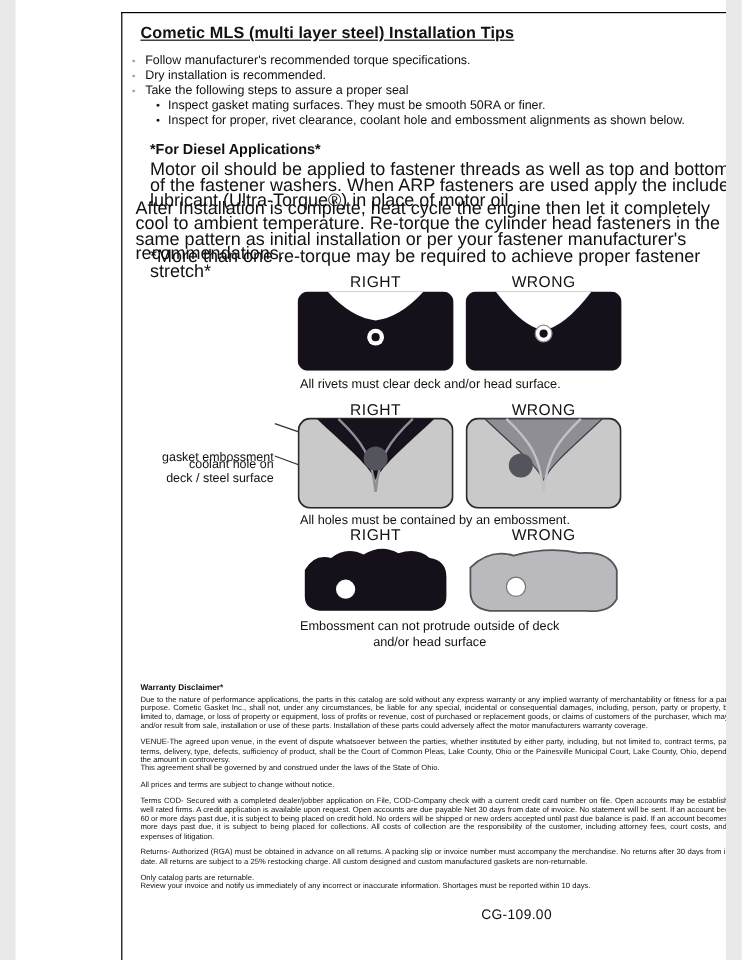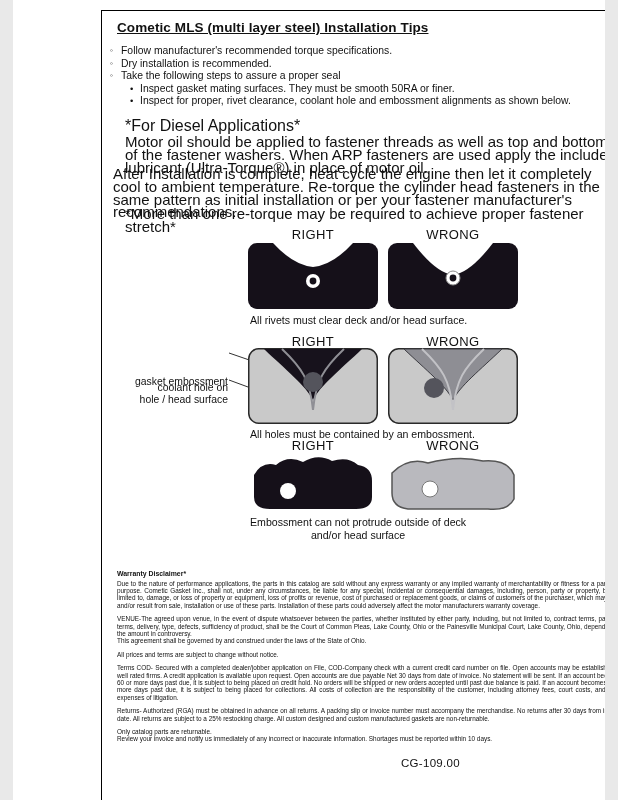--- a/index.html
+++ b/index.html
@@ -12,21 +12,21 @@
 
   .title { position:absolute; left:104px; top:20px; font-size:13.5px; font-weight:bold; text-decoration:underline; letter-spacing:.1px; }
 
   .bullets { position:absolute; left:97px; top:45px; font-size:10.4px; line-height:12.6px; }
   .b { display:flex; }
   .b .m { width:11px; flex:0 0 11px; text-align:left; }
   .b .m.open { font-size:8px; }
   .b.sub { margin-left:20px; }
   .b.sub .m { font-size:9.5px; width:10px; flex:0 0 10px; }
 
-  .diesel-h { position:absolute; left:112px; top:117px; font-size:16px; font-weight:normal;text-align:right; }
+  .diesel-h { position:absolute; left:112px; top:117px; font-size:12px; font-weight:bold;text-align:right; }
   .para { position:absolute; font-size:15px; line-height:12.8px; }
   #p1 { left:112px; top:136px; width:492px; }
   #p2 { left:100px; top:168px; width:492px; }
   #note { left:112px; top:208px; width:492px; }
 
   .fig-h { position:absolute; width:130px; text-align:center; font-size:13px; letter-spacing:.4px; }
   .panel { position:absolute; width:130px; }
   .cap { position:absolute; font-size:10.6px; line-height:13px; }
 
   .fig2-label { position:absolute; left:98px; width:117px; text-align:right; font-size:10.4px; line-height:11.6px; }
@@ -96,21 +96,21 @@
       <circle cx="65" cy="35" r="3.4" fill="#151019"></circle>
     </svg>
   </div>
   <div class="cap" style="left:237px; top:314px;">All rivets must clear deck and/or head surface.</div>
 
   <div class="fig-h" style="left:235px; top:334px;">RIGHT</div>
   <div class="fig-h" style="left:375px; top:334px;">WRONG</div>
 
   <div class="fig2-label" style="top:346px;margin-top:36px;">
     <div>coolant hole on</div>
-    <div>hole / head surface</div>
+    <div>deck / steel surface</div>
   </div>
   <div class="fig2-label" style="top:376px;">gasket embossment</div>
 
   <svg class="pointer-overlay" viewBox="0 0 95 70">
     <line x1="2" y1="8" x2="86" y2="37" stroke="#333" stroke-width="1"></line>
     <line x1="2" y1="35" x2="78" y2="63" stroke="#333" stroke-width="1"></line>
   </svg>
 
   <div class="panel" style="left:235px; top:348px;">
     <svg width="130" height="76" viewBox="0 0 130 76">

